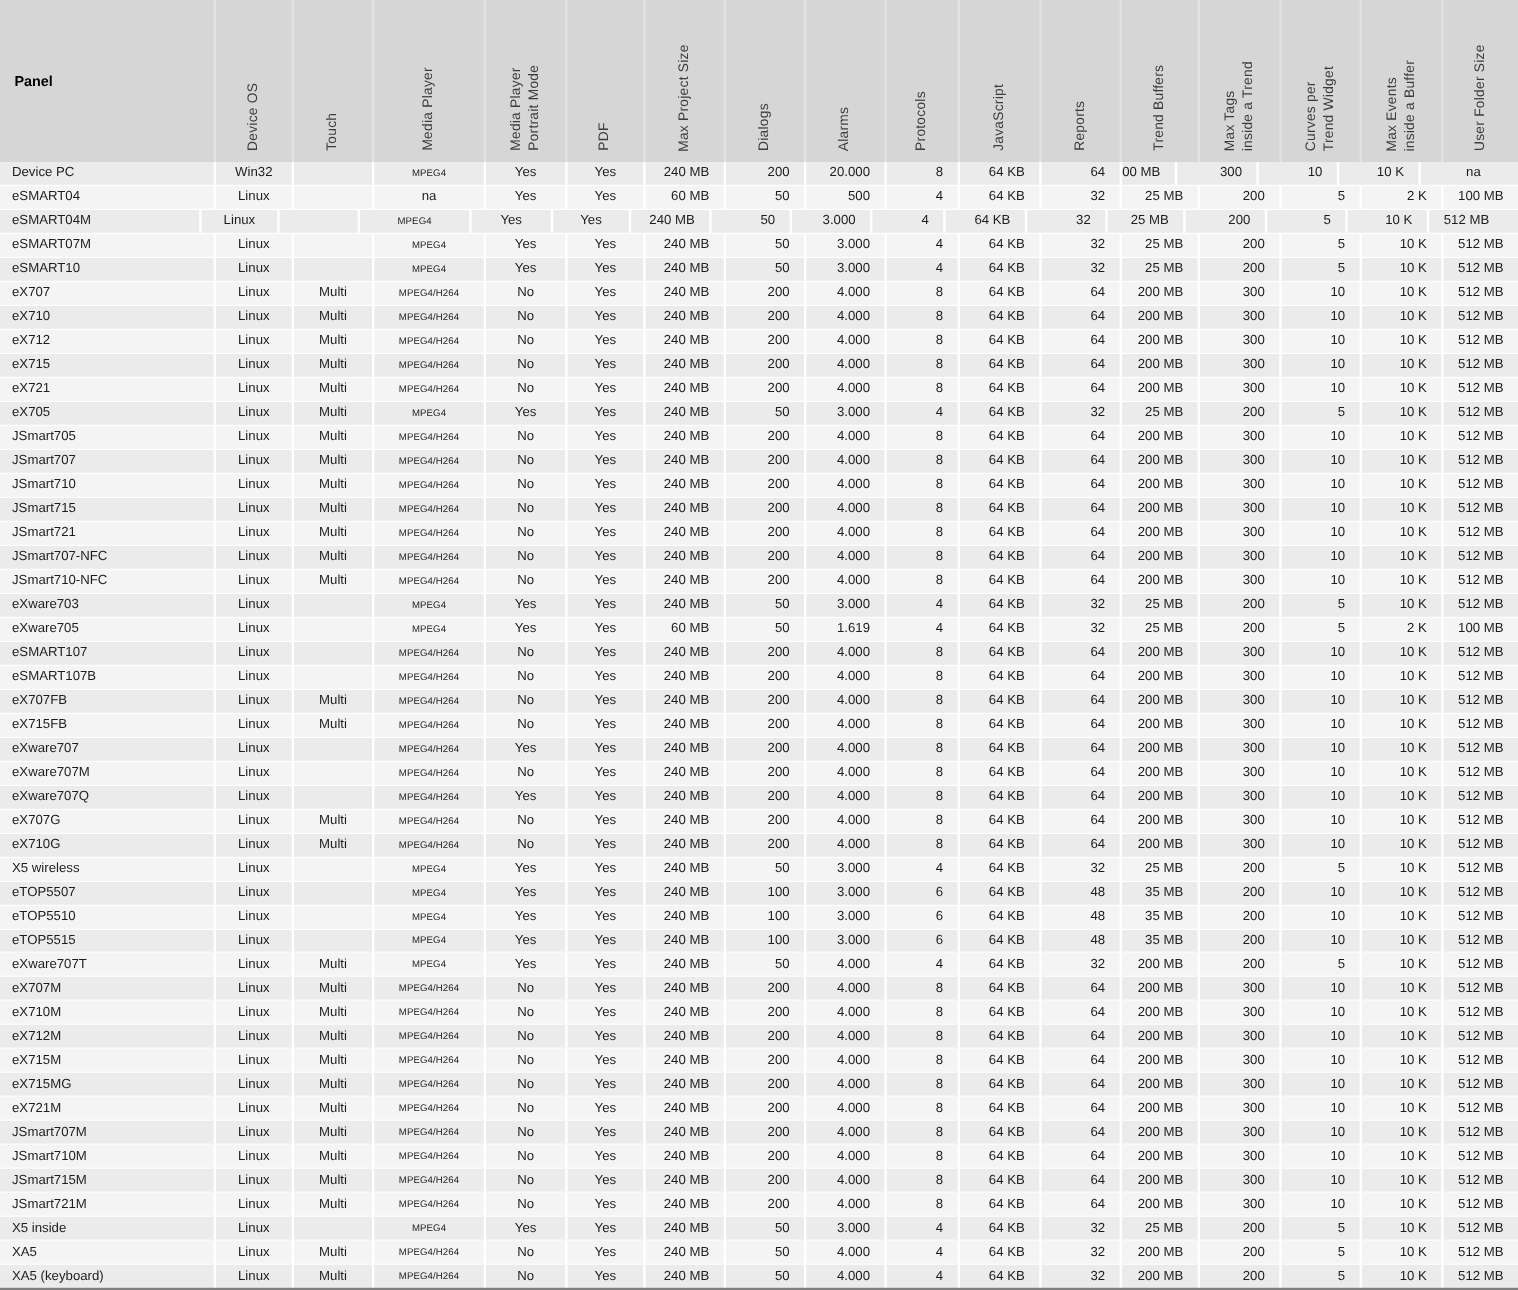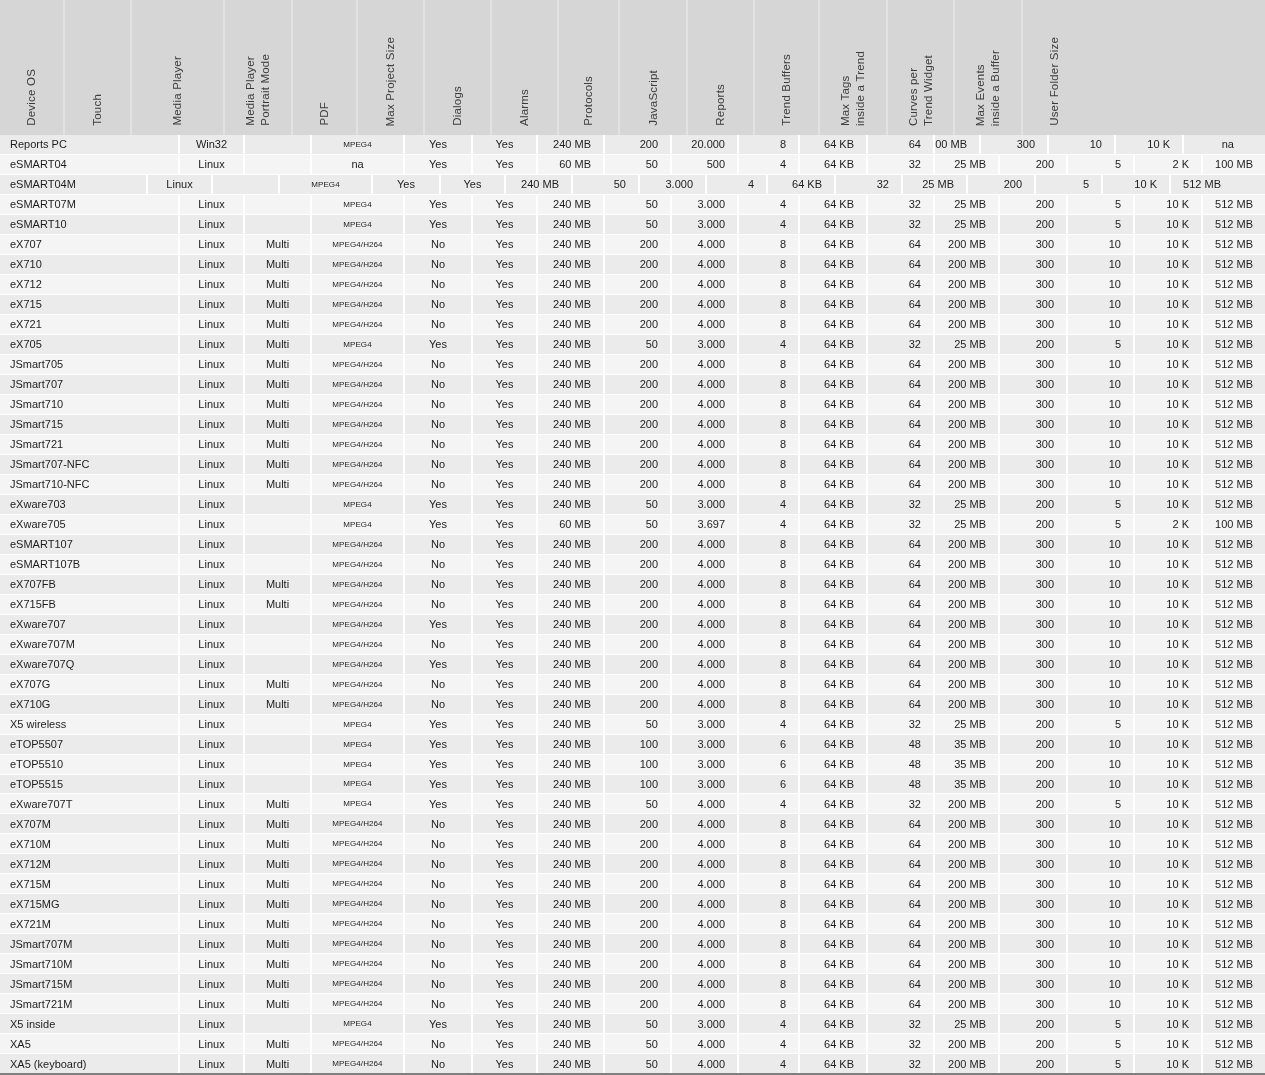--- a/index.html
+++ b/index.html
@@ -52,20 +52,23 @@
   .cell.left   { justify-content:flex-start; padding-left:10px; }
   .cell.center { justify-content:center; }
   .cell.right  { justify-content:flex-end; padding-right:12px; }
   .cell.small  { font-size:8px; letter-spacing:0.1px; }
 </style>
 </head>
 <body>
 
 <div class="sheet">
   <div class="thead" id="thead">
+      <div class="hcell corner" style="width: 180px;">
+        <div class="hlabel-corner">Panel</div>
+      </div>
       <div class="hcell" style="width: 65px;">
         <div class="hlabel-rot">Device OS</div>
       </div>
       <div class="hcell" style="width: 67px;">
         <div class="hlabel-rot">Touch</div>
       </div>
       <div class="hcell" style="width: 93px;">
         <div class="hlabel-rot">Media Player</div>
       </div>
       <div class="hcell" style="width: 68px;">
@@ -107,21 +110,21 @@
       <div class="hcell" style="width: 68px;">
         <div class="hlabel-rot">Max Events
 inside a Buffer</div>
       </div>
       <div class="hcell" style="width: 62px;">
         <div class="hlabel-rot">User Folder Size</div>
       </div>
     </div>
   <div class="tbody" id="tbody">
       <div class="row even">
-        <div class="cell left" style="width: 180px;">Reports PC</div>
+        <div class="cell left" style="width: 180px;">Device PC</div>
         <div class="cell center" style="width: 65px;">Win32</div>
         <div class="cell center" style="width: 67px;"></div>
         <div class="cell center small" style="width: 93px;">MPEG4</div>
         <div class="cell center" style="width: 68px;">Yes</div>
         <div class="cell center" style="width: 65px;">Yes</div>
         <div class="cell right" style="width: 67px;">240 MB</div>
         <div class="cell right" style="width: 67px;">200</div>
         <div class="cell right" style="width: 67px;">20.000</div>
         <div class="cell right" style="width: 61px;">8</div>
         <div class="cell right" style="width: 68px;">64 KB</div>
@@ -145,21 +148,21 @@
         <div class="cell right" style="width: 61px;">4</div>
         <div class="cell right" style="width: 68px;">64 KB</div>
         <div class="cell right" style="width: 67px;">32</div>
         <div class="cell right" style="width: 65px;">25 MB</div>
         <div class="cell right" style="width: 68px;">200</div>
         <div class="cell right" style="width: 67px;">5</div>
         <div class="cell right" style="width: 68px;">2 K</div>
         <div class="cell right" style="width: 62px;">100 MB</div>
       </div>
       <div class="row even">
-        <div class="cell left" style="width: 148px;">eSMART04M</div>
+        <div class="cell left" style="width: 168px;">eSMART04M</div>
         <div class="cell center" style="width: 65px;">Linux</div>
         <div class="cell center" style="width: 67px;"></div>
         <div class="cell center small" style="width: 93px;">MPEG4</div>
         <div class="cell center" style="width: 68px;">Yes</div>
         <div class="cell center" style="width: 65px;">Yes</div>
         <div class="cell right" style="width: 67px;">240 MB</div>
         <div class="cell right" style="width: 67px;">50</div>
         <div class="cell right" style="width: 67px;">3.000</div>
         <div class="cell right" style="width: 61px;">4</div>
         <div class="cell right" style="width: 68px;">64 KB</div>
@@ -476,21 +479,21 @@
       </div>
       <div class="row odd">
         <div class="cell left" style="width: 180px;">eXware705</div>
         <div class="cell center" style="width: 65px;">Linux</div>
         <div class="cell center" style="width: 67px;"></div>
         <div class="cell center small" style="width: 93px;">MPEG4</div>
         <div class="cell center" style="width: 68px;">Yes</div>
         <div class="cell center" style="width: 65px;">Yes</div>
         <div class="cell right" style="width: 67px;">60 MB</div>
         <div class="cell right" style="width: 67px;">50</div>
-        <div class="cell right" style="width: 67px;">3.697</div>
+        <div class="cell right" style="width: 67px;">1.619</div>
         <div class="cell right" style="width: 61px;">4</div>
         <div class="cell right" style="width: 68px;">64 KB</div>
         <div class="cell right" style="width: 67px;">32</div>
         <div class="cell right" style="width: 65px;">25 MB</div>
         <div class="cell right" style="width: 68px;">200</div>
         <div class="cell right" style="width: 67px;">5</div>
         <div class="cell right" style="width: 68px;">2 K</div>
         <div class="cell right" style="width: 62px;">100 MB</div>
       </div>
       <div class="row even">

